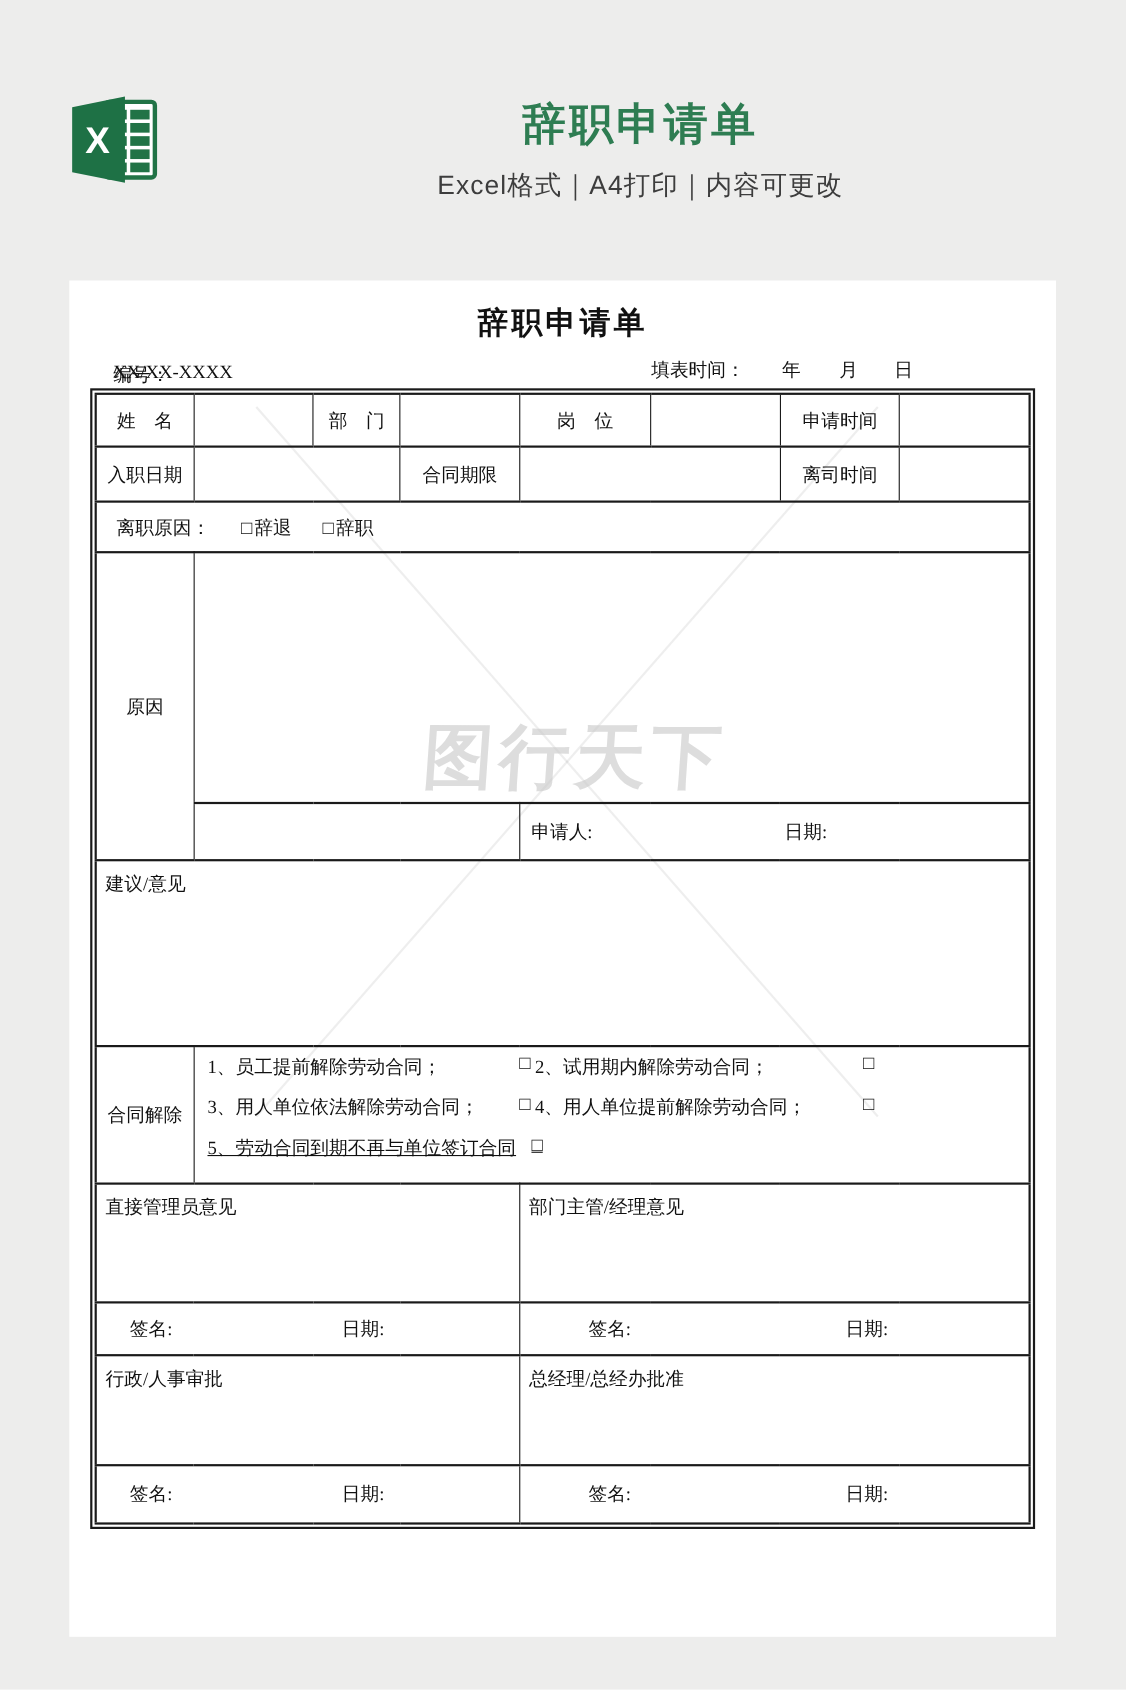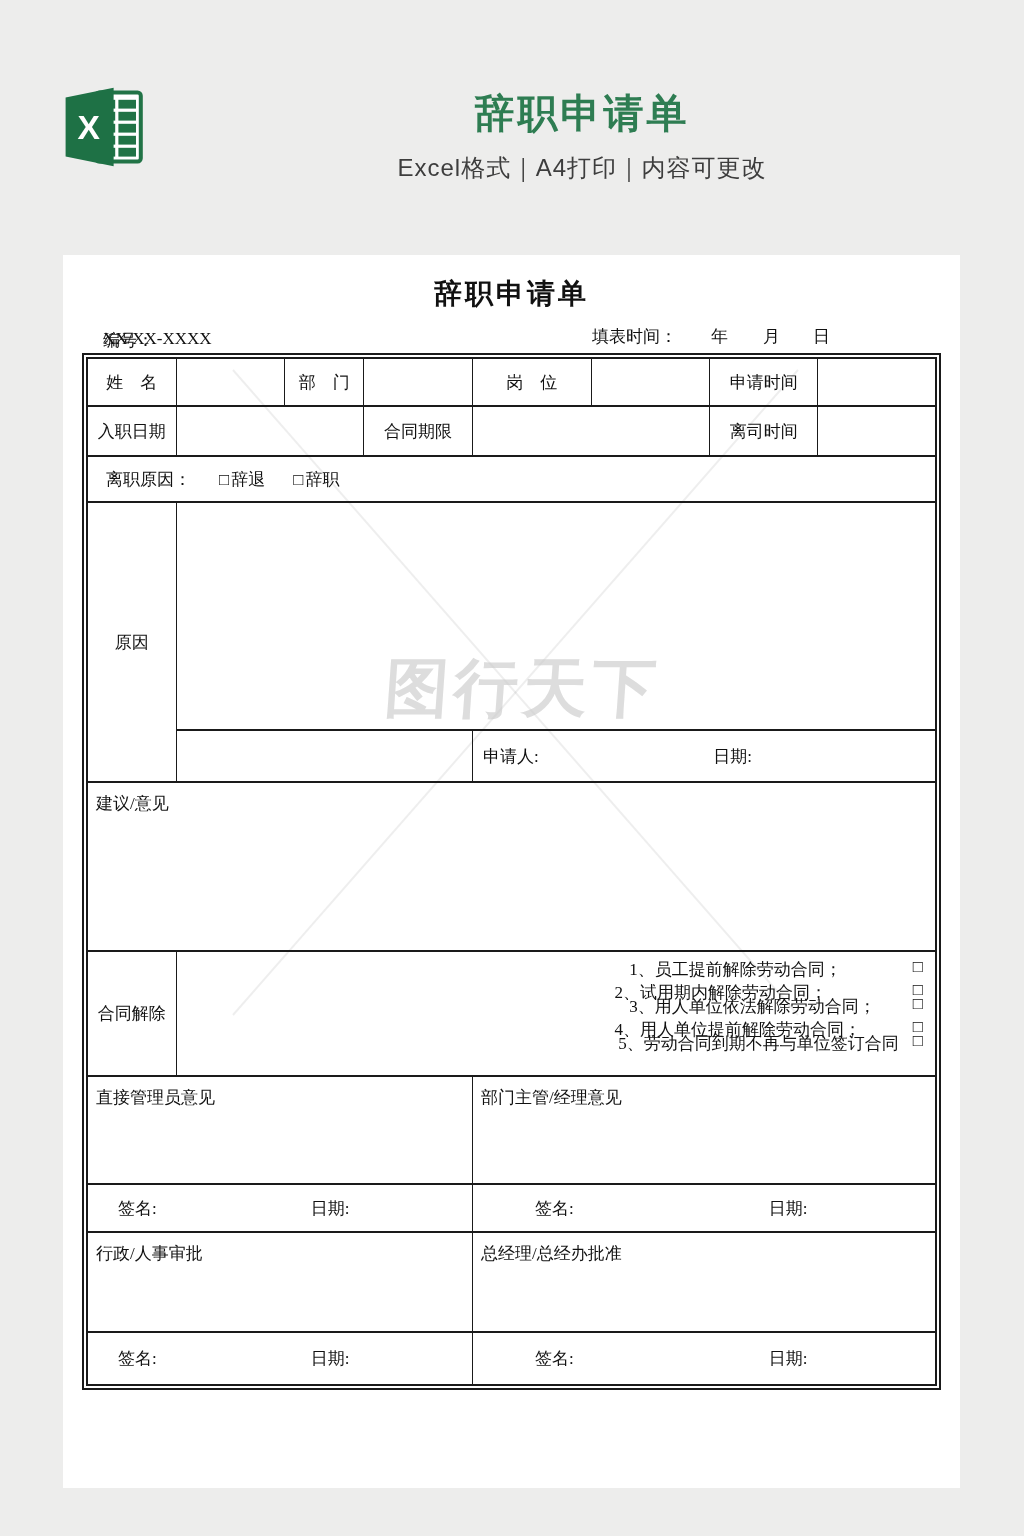--- a/index.html
+++ b/index.html
@@ -50,24 +50,24 @@
   tr.r1{height:48px;} tr.r2{height:50px;} tr.r3{height:46px;}
   tr.r4{height:228px;} tr.r5{height:52px;} tr.r6{height:169px;}
   tr.r7{height:125px;} tr.rOp{height:108px;} tr.rSig{height:48px;}
   tr.rOp2{height:100px;} tr.rSig2{height:53px;}
   td.top{vertical-align:top;padding:9px 8px;}
   .lr-cell{display:flex;align-items:center;padding-left:18px;gap:28px;}
   .opt{display:inline-flex;align-items:center;gap:2px;}
   .app-line{display:flex;align-items:center;}
   .app-line .a1{width:52%;padding-left:10px;box-sizing:border-box;}
   .ch-cell{padding:6px 12px;}
-  .ch-line{display:flex;align-items:flex-end;height:37px;flex-direction:column;}
+  .ch-line{display:flex;align-items:flex-start;height:37px;}
   .seg-a{display:flex;justify-content:space-between;width:40%;}
   .seg-b{display:flex;justify-content:space-between;width:42%;margin-left:4px;}
-  .seg-c{display:flex;gap:14px;}
+  .seg-c{display:flex;gap:14px;text-decoration:underline;}
   .sig-line{display:flex;align-items:center;height:100%;}
   .sig-line .s1{width:58%;padding-left:30px;box-sizing:border-box;}
   .sig-line.ind .s1{width:64%;padding-left:62px;}
   .box{font-size:17px;line-height:1;}
 </style>
 </head>
 <body>
 
 <div class="hdr">
   <svg class="excel-logo" viewBox="0 0 100 106" aria-hidden="true">

